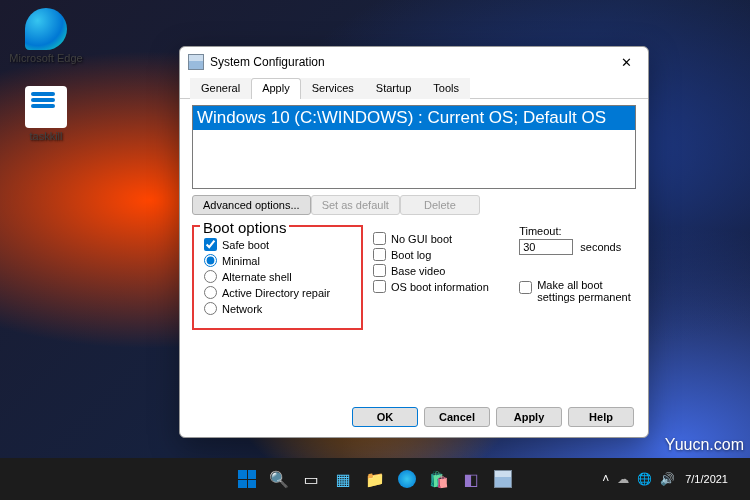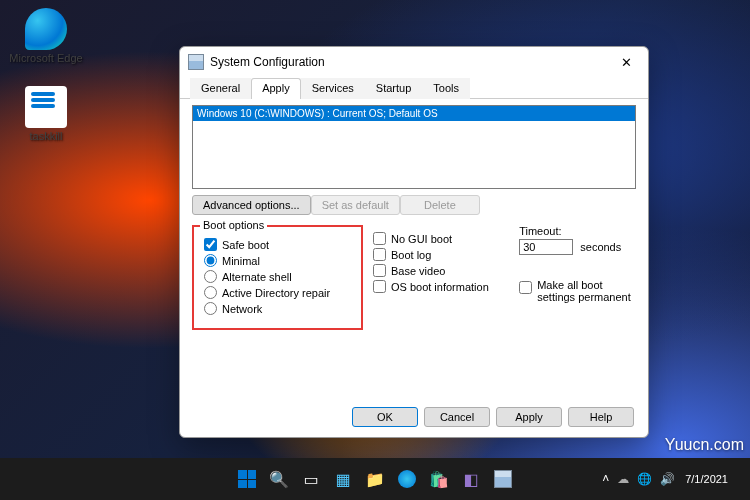--- a/index.html
+++ b/index.html
@@ -39,49 +39,49 @@
   
   
   .tab-row { display: flex; padding-left: 10px; border-bottom: 1px solid #ccc; height: 22px; }
   .tab { padding: 3px 10px; font-size: 11px; border: 1px solid transparent; border-bottom: none; cursor: pointer; position: relative; top: 1px; background:#f3f3f3; }
   .tab.active { background: #fff; border-color: #ccc; border-radius: 3px 3px 0 0; }
   
   .tab-content { padding: 6px 12px 10px 12px; }
   
   
   .boot-list { border: 1px solid #7a7a7a; height: 84px; background: #fff; }
-  .boot-list .sel { background: #0078d4; color: #fff; padding: 2px 4px; font-size: 10px; }
+  .boot-list .sel { background: #0078d4; color: #fff; padding: 2px 4px; font-size: 17px; }
   
   
   .list-btn-row { margin-top: 6px; display: flex; gap: 0; }
   .btn { border: 1px solid #adadad; background: #e1e1e1; padding: 3px 10px; font-size: 11px; border-radius: 3px; cursor: pointer; min-width: 80px; text-align:center; }
   .btn.disabled { color: #9a9a9a; border-color:#d0d0d0; background:#efefef; cursor:default; }
   
   
   .groups { display: flex; margin-top: 10px; gap: 10px; }
   .group { border: 1px solid #ccc; padding: 8px 10px 10px 10px; position: relative; }
-  .group .legend { position: absolute; top: -8px; left: 6px; background: #fff; padding: 0 3px; font-size: 11px; }
+  .group .legend { position: absolute; top: -8px; left: 6px; background: #fff; padding: 0 3px; font-size: 15px; }
   .boot-opts { width: 175px; }
   .boot-opts.highlighted { border: 2px solid #e53935; }
   .mid-col { width: 140px; padding-top: 4px; }
   .right-col { width: 120px; padding-top: 0; }
   
   .chk, .rad { display: flex; align-items: flex-end; font-size: 11px; margin: 3px 0; cursor: pointer; }
   .chk input, .rad input { margin-right: 5px; accent-color: #0078d4; }
   .rad { margin-left: 0; }
   
   .timeout-row { font-size: 11px; }
   .timeout-row input { width: 54px; border:1px solid #7a7a7a; padding:1px 3px; font-size:11px; margin-top:2px; }
   .timeout-row .sec { margin-left:4px; }
   .make-perm { margin-top: 24px; font-size: 11px; display:flex; align-items:flex-start; }
   .make-perm input { margin-right:5px; margin-top:2px; }
   
   
   .dlg-btn-row { position:absolute; bottom:10px; right:14px; display:flex; gap:6px; }
-  .dlg-btn-row .btn { min-width: 66px; }
+  .dlg-btn-row .btn { min-width: 66px; font-weight: bold; }
   .dlg-btn-row .btn.primary { border-color:#0078d4; }
   
   
   .taskbar {
     position: absolute; left:0; bottom:0; width:750px; height:42px;
     background: #1c1c1c; display:flex; align-items:center;
   }
   .taskbar-center { position:absolute; left:50%; transform:translateX(-50%); display:flex; gap:4px; }
   .task-icon { width:28px; height:28px; display:flex; align-items:center; justify-content:center; border-radius:4px; cursor:pointer; font-size:16px; }
   .win-logo { width:18px; height:18px; display:grid; grid-template:1fr 1fr/1fr 1fr; gap:1px; }

